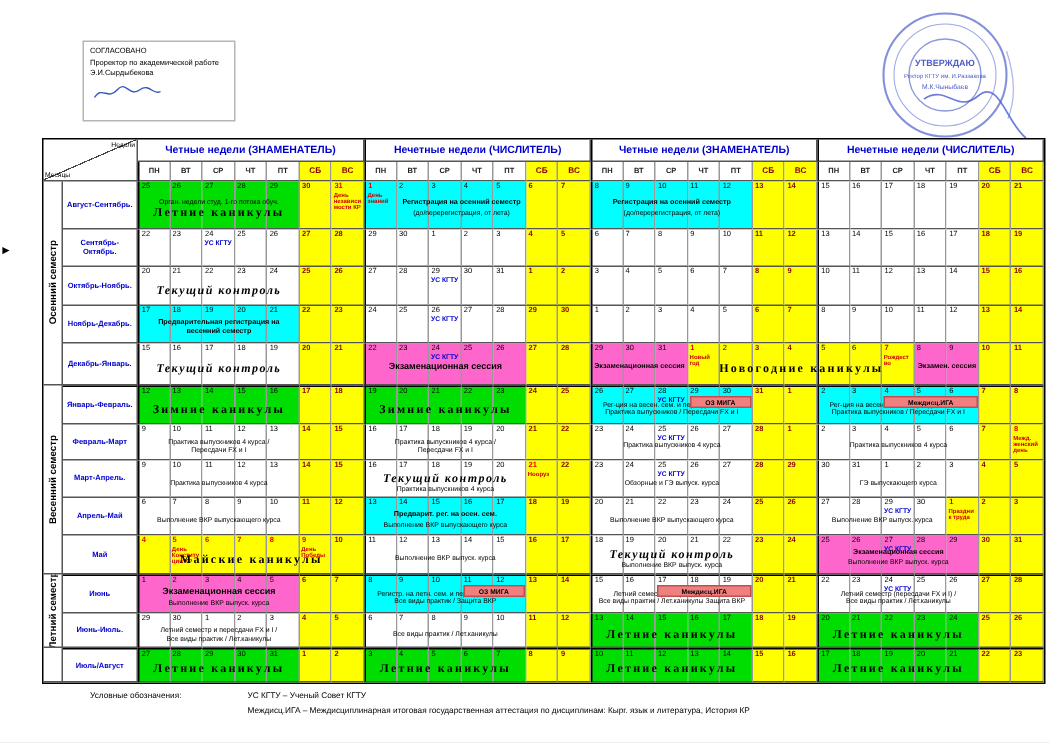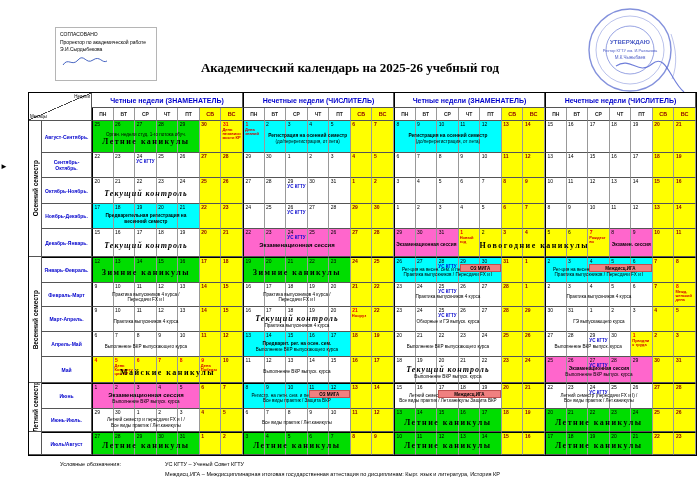--- a/index.html
+++ b/index.html
@@ -74,21 +74,20 @@
 
   <div class="approval">
     <div>СОГЛАСОВАНО</div>
     <div>Проректор по академической работе</div>
     <div>Э.И.Сырдыбекова</div>
     <svg class="sig" width="50" height="12" viewBox="0 0 50 12">
       <path d="M3 9 C 8 1, 12 11, 18 4 S 26 9, 33 4 S 42 8, 47 5" stroke="#3355bb" fill="none" stroke-width="0.9"></path>
     </svg>
   </div>
 
-  <div class="doc-title">Академический календарь на 2025-26 учебный год</div>
 
   <div class="stamp">
     <svg width="112" height="96" viewBox="0 0 112 96">
       <ellipse cx="54" cy="46" rx="41" ry="41" stroke="#5a6cd0" fill="none" stroke-width="1.4" opacity="0.75"></ellipse>
       <ellipse cx="54" cy="46" rx="34" ry="34" stroke="#5a6cd0" fill="none" stroke-width="0.7" opacity="0.6"></ellipse>
       <ellipse cx="54" cy="46" rx="24" ry="24" stroke="#5a6cd0" fill="none" stroke-width="0.9" opacity="0.7"></ellipse>
       <text x="54" y="40" text-anchor="middle" font-size="6" font-weight="bold" fill="#3a4cc0" opacity="0.9">УТВЕРЖДАЮ</text>
       <text x="54" y="48" text-anchor="middle" font-size="4" fill="#3a4cc0" opacity="0.9">Ректор КГТУ им. И.Раззакова</text>
       <text x="54" y="55" text-anchor="middle" font-size="4.5" fill="#3a4cc0" opacity="0.9">М.К.Чыныбаев</text>
       <path d="M40 62 C 55 52, 62 72, 76 60 S 95 78, 108 88" stroke="#4a5cd0" fill="none" stroke-width="1.1" opacity="0.8"></path>

